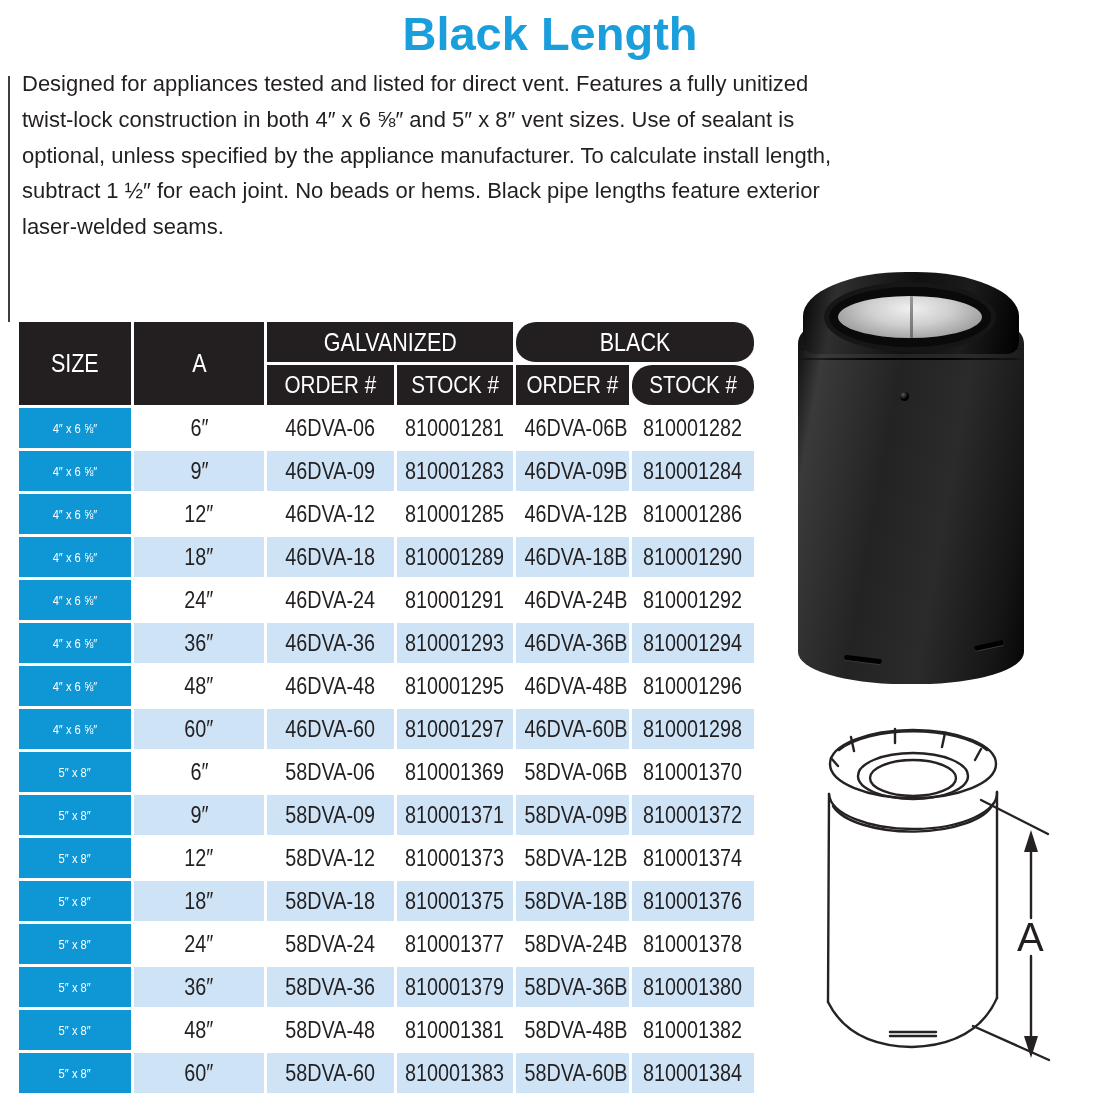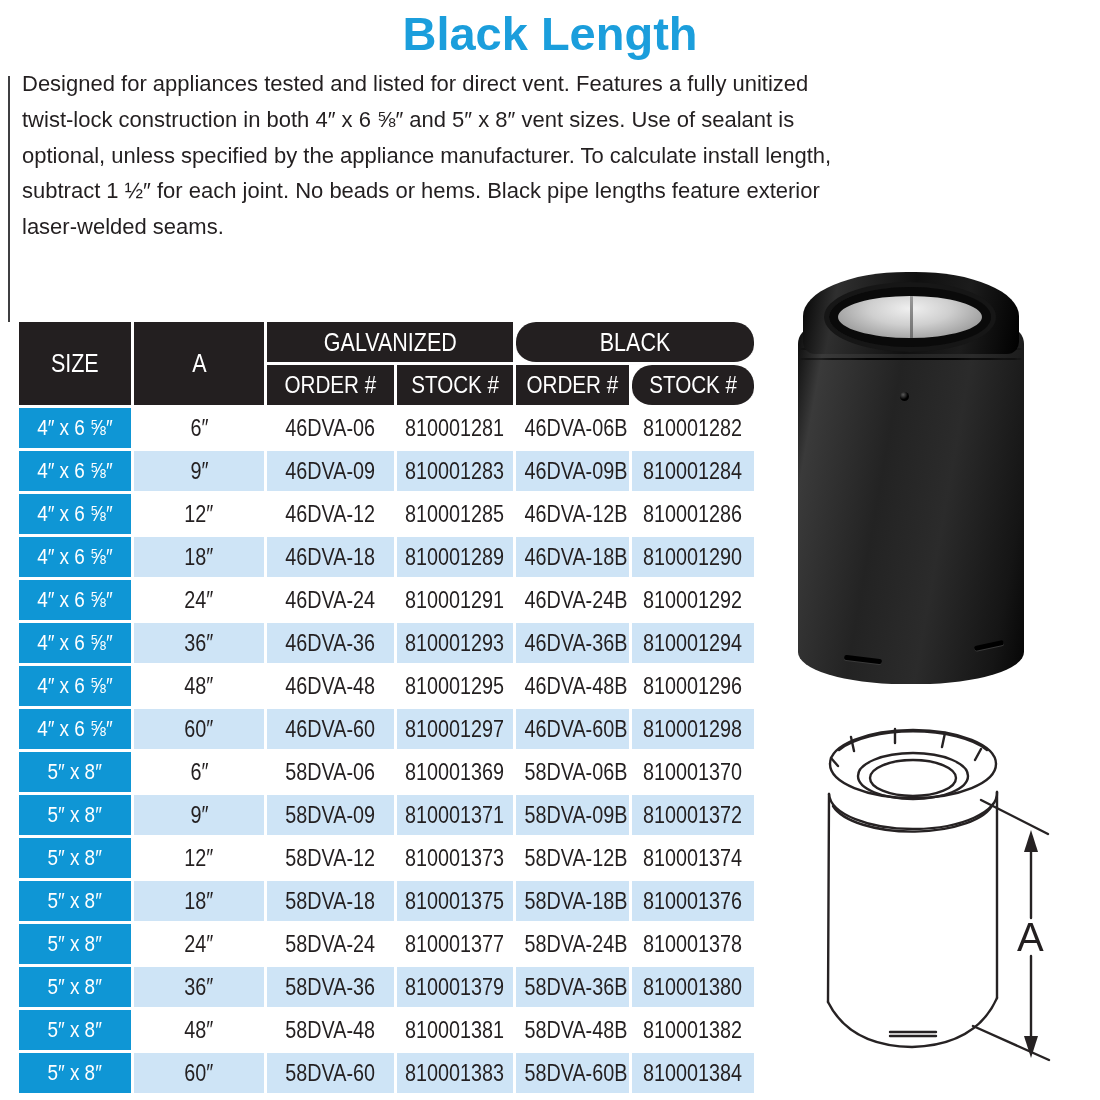--- a/index.html
+++ b/index.html
@@ -25,21 +25,21 @@
            border-right:3px solid #fff;border-bottom:3px solid #fff;}
   thead th:last-child{border-right:none;border-radius:20px;}
   thead .grp span{font-size:25px;}
   thead .sub span{font-size:24px;}
   thead .corner span{font-size:25px;}
   tbody td{height:40px;font-size:23px;color:#231f20;background:#ffffff;
            border-right:3px solid #fff;border-bottom:3px solid #fff;}
   tbody td:last-child{border-right:none;}
   tbody tr:last-child td{border-bottom:none;}
   tbody tr:nth-child(even) td{background:#cee4f6;}
-  tbody td.size{background:#0f96d5;color:#ffffff;font-size:22px;}
+  tbody td.size{background:#0f96d5;color:#ffffff;font-size:13px;}
   tbody tr:nth-child(even) td.size{background:#0f96d5;}
   .cond{display:inline-block;transform:scaleX(0.86);transform-origin:50% 50%;}
 
   
   .pipe-photo{position:absolute;left:798px;top:266px;width:228px;height:418px;}
   .photo-crown{position:absolute;top:6px;left:5px;right:7px;height:82px;
       background:linear-gradient(100deg,#020202 0%,#2f2f2f 16%,#101010 50%,#1c1c1c 74%,#000 100%);
       border-radius:48% 48% 12px 12px / 44px 44px 12px 12px;}
   .photo-opening{position:absolute;top:15px;left:26px;width:144px;height:42px;
       border-radius:50%;border:9px solid #0a0a0a;box-sizing:content-box;

